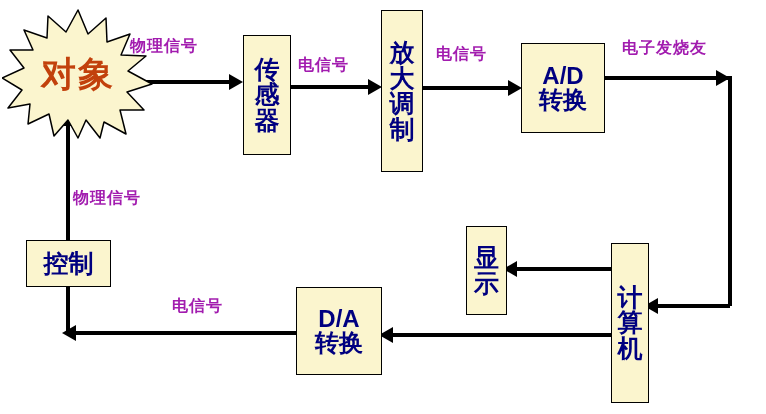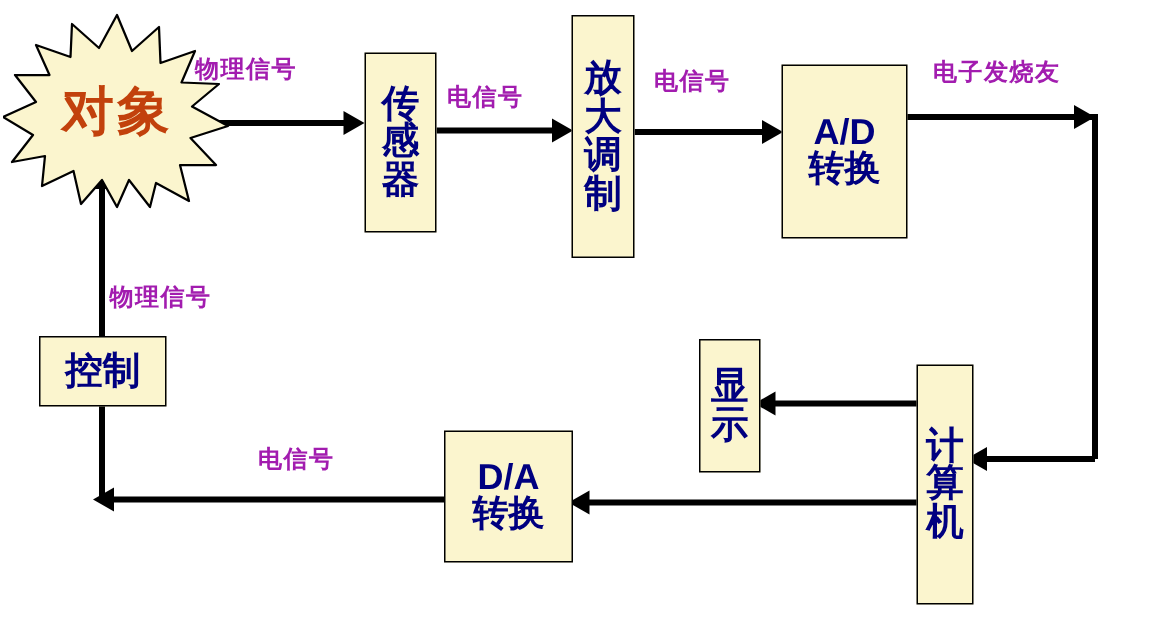--- a/index.html
+++ b/index.html
@@ -90,21 +90,21 @@
 
   <div class="node" style="left:381px;top:10px;width:42px;height:162px;font-size:25px;">
     <span class="vtext">
       <span class="ch">放</span>
       <span class="ch">大</span>
       <span class="ch">调</span>
       <span class="ch">制</span>
     </span>
   </div>
 
-  <div class="node" style="left:521px;top:43px;width:84px;height:116px;font-size:24px;flex-direction:column;">
+  <div class="node" style="left:521px;top:43px;width:84px;height:90px;font-size:24px;flex-direction:column;">
     <span class="txt">A/D</span>
     <span class="txt">转换</span>
   </div>
 
   <div class="node" style="left:611px;top:243px;width:38px;height:160px;font-size:25px;">
     <span class="vtext">
       <span class="ch">计</span>
       <span class="ch">算</span>
       <span class="ch">机</span>
     </span>
@@ -115,21 +115,21 @@
       <span class="ch">显</span>
       <span class="ch">示</span>
     </span>
   </div>
 
   <div class="node" style="left:296px;top:287px;width:86px;height:88px;font-size:24px;flex-direction:column;">
     <span class="txt">D/A</span>
     <span class="txt">转换</span>
   </div>
 
-  <div class="node" style="left:26px;top:224px;width:85px;height:47px;font-size:25px;">
+  <div class="node" style="left:26px;top:240px;width:85px;height:47px;font-size:25px;">
     <span class="txt">控制</span>
   </div>
 
   <div class="label" style="left:130px;top:36px;">物理信号</div>
 
   <div class="label" style="left:298px;top:55px;">电信号</div>
 
   <div class="label" style="left:436px;top:44px;">电信号</div>
 
   <div class="label" style="left:622px;top:38px;">电子发烧友</div>

